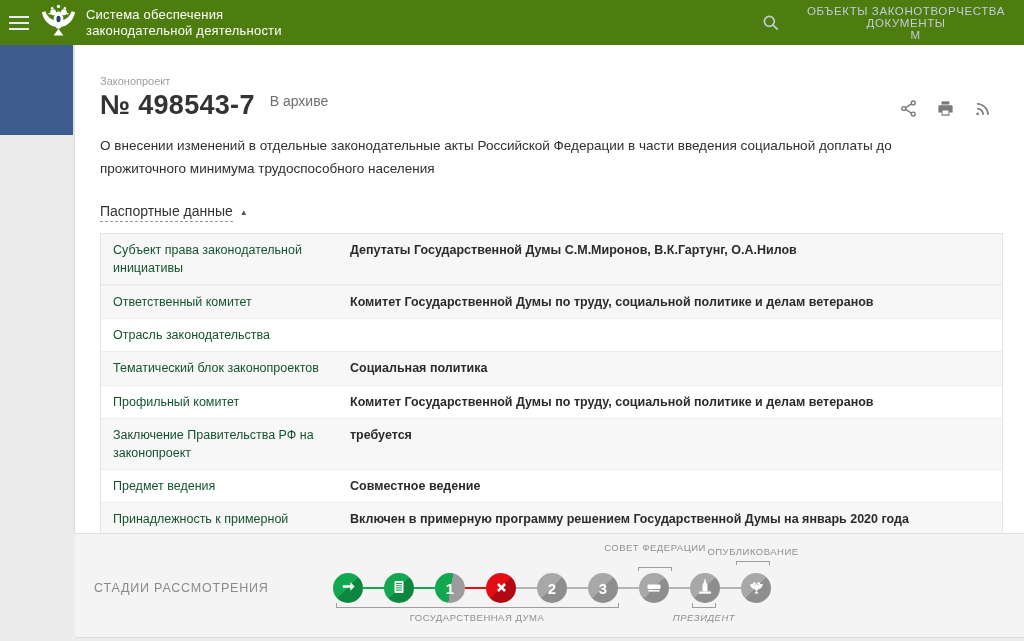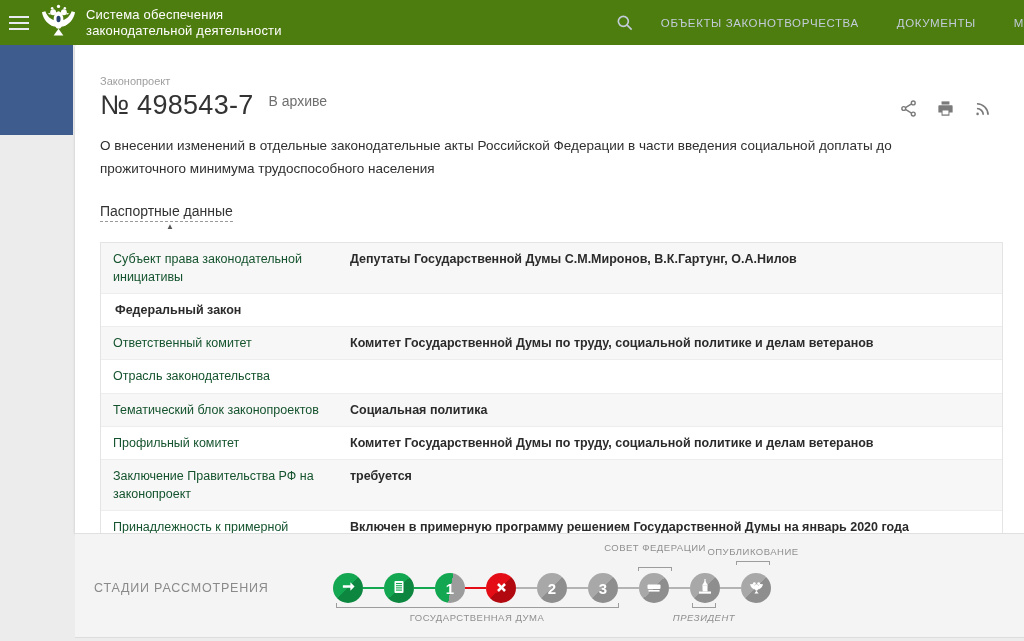--- a/index.html
+++ b/index.html
@@ -9,38 +9,38 @@
   
   .topbar { position:absolute; left:0; top:0; width:1024px; height:45px; background:#4d7c0f;
             display:flex; align-items:center; z-index:5; }
   .hamburger { width:28px; height:28px; margin-left:6px; display:flex; flex-direction:column;
                justify-content:center; gap:4px; cursor:pointer; }
   .hamburger span { display:block; width:20px; height:2px; background:#e8ecf2; margin-left:3px; }
   .logo { margin-left:6px; display:flex; align-items:center; cursor:pointer; }
   .app-title { color:#ffffff; font-size:13px; line-height:16px; margin-left:9px; letter-spacing:.2px; }
   .top-spacer { flex:1; }
   .search-btn { width:34px; height:30px; display:flex; align-items:center; justify-content:center; cursor:pointer; }
-  .topnav { display:flex; align-items:center; white-space:nowrap; overflow:hidden; }
+  .topnav { display:flex; align-items:center; white-space:nowrap; overflow:hidden;flex-direction:column; }
   .topnav .nav-item { color:#c3cdd9; font-size:11.5px; letter-spacing:.6px; margin:0 19px; cursor:pointer; }
   .topnav .nav-item:last-child { margin-right:0; }
 
   
   .side-block { position:absolute; left:0; top:45px; width:73px; height:90px; background:#3f5c8e; }
 
   
   .card { position:absolute; left:75px; top:45px; width:949px; height:488px; background:#ffffff;
           box-shadow:0 1px 3px rgba(0,0,0,.18); border-radius:2px 0 0 0; padding:30px 20px 0 25px; }
   .doc-type { font-size:11px; color:#9e9e9e; }
   .num-row { display:flex; align-items:flex-start; margin-top:3px; }
-  .bill-number { font-size:27px; color:#333333; font-weight:400; letter-spacing:.3px; }
+  .bill-number { font-size:27px; color:#333333; font-weight:700; letter-spacing:.3px; }
   .bill-status { font-size:14px; color:#6f6f6f; margin-left:15px; margin-top:3px; }
   .actions { margin-left:auto; display:flex; gap:17px; margin-top:8px; margin-right:12px; }
   .actions .act { width:20px; height:20px; display:flex; align-items:center; justify-content:center; cursor:pointer; }
   .bill-title { margin-top:14px; width:795px; font-size:13.5px; font-weight:500; color:#2f2f2f; line-height:1.7; }
-  .section-toggle { margin-top:22px; display:inline-flex; align-items:center; cursor:pointer;flex-direction:column; }
+  .section-toggle { margin-top:22px; display:inline-flex; align-items:center; cursor:pointer; }
   .section-toggle .lbl { font-size:14px; color:#333333; border-bottom:1px dashed #9a9a9a; padding-bottom:2px; }
   .section-toggle .caret { font-size:8px; color:#555555; margin-left:7px; }
 
   
   .ptable { margin-top:11px; width:903px; border:1px solid #e4e4e4; }
   .prow { display:flex; border-bottom:1px solid #ededed; background:#ffffff; }
   .prow:nth-child(odd) { background:#f7f7f7; }
   .prow:last-child { border-bottom:none; }
   .pcell-l { width:235px; padding:7px 14px 7px 12px; font-size:12.5px; color:#14532d; line-height:1.45; flex:none; }
   .pcell-v { flex:1; padding:7px 14px; font-size:12.5px; color:#2b2b2b; font-weight:700; line-height:1.45; }
@@ -158,40 +158,43 @@
     <span class="lbl">Паспортные данные</span>
     <span class="caret">▲</span>
   </div>
 
   <div class="ptable">
     <div class="prow">
       <div class="pcell-l">Субъект права законодательной инициативы</div>
       <div class="pcell-v">Депутаты Государственной Думы С.М.Миронов, В.К.Гартунг, О.А.Нилов</div>
     </div>
     <div class="prow">
-      <div class="pcell-v">Федеральный закон</div>
     </div>
     <div class="prow">
       <div class="pcell-l">Ответственный комитет</div>
       <div class="pcell-v">Комитет Государственной Думы по труду, социальной политике и делам ветеранов</div>
     </div>
     <div class="prow">
       <div class="pcell-l">Отрасль законодательства</div>
     </div>
     <div class="prow">
       <div class="pcell-l">Тематический блок законопроектов</div>
       <div class="pcell-v">Социальная политика</div>
     </div>
     <div class="prow">
       <div class="pcell-l">Профильный комитет</div>
       <div class="pcell-v">Комитет Государственной Думы по труду, социальной политике и делам ветеранов</div>
     </div>
     <div class="prow">
       <div class="pcell-l">Заключение Правительства РФ на законопроект</div>
       <div class="pcell-v">требуется</div>
+    </div>
+    <div class="prow">
+      <div class="pcell-l">Предмет ведения</div>
+      <div class="pcell-v">Совместное ведение</div>
     </div>
     <div class="prow">
       <div class="pcell-l">Принадлежность к примерной программе</div>
       <div class="pcell-v">Включен в примерную программу решением Государственной Думы на январь 2020 года</div>
     </div>
     <div class="prow">
       <div class="pcell-l">Пакет документов при внесении</div>
       <div class="pcell-v">
         <span class="pdf-icon">
           <span class="pdf-label">PDF</span>

